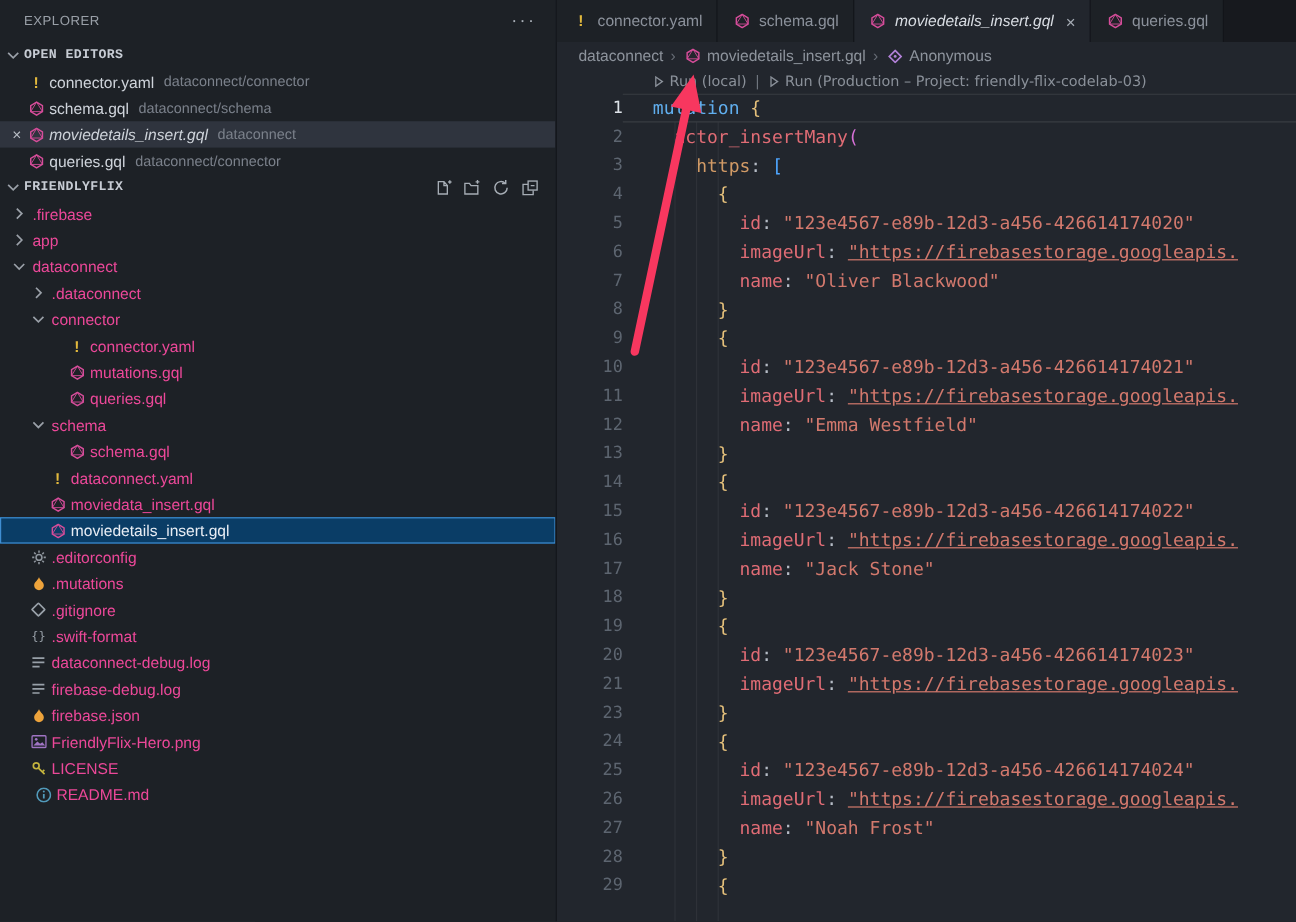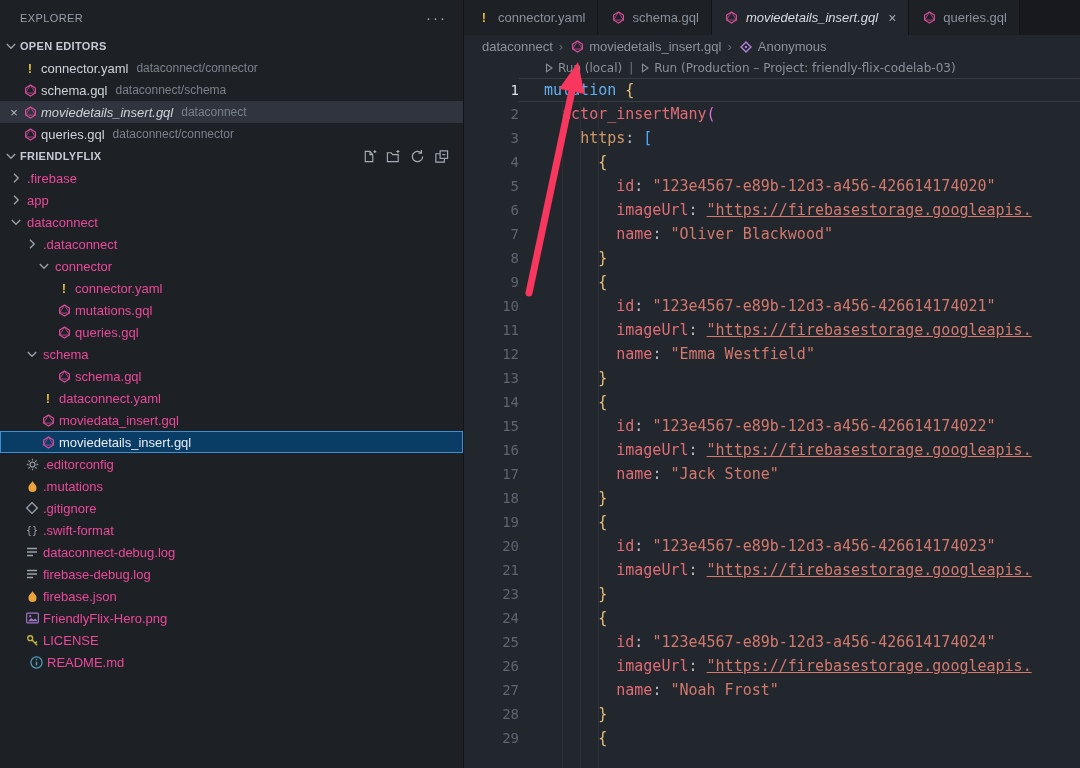--- a/index.html
+++ b/index.html
@@ -22,21 +22,21 @@
     height: 35px; display: flex; align-items: center;
     justify-content: space-between; padding: 0 16px 0 20px;
   }
   .sb-title { font-size: 11px; letter-spacing: .4px; color: #9aa0a8; }
   .sb-more { font-size: 15px; letter-spacing: 2px; color: #aab0b8; cursor: pointer; line-height: 10px; }
   .section-header {
     height: 22px; display: flex; align-items: center;
     font-size: 11px; font-weight: 700; color: #c7ccd4;
     letter-spacing: .3px; padding-left: 3px;
   }
-  .hdr-label { margin-left: 1px; }
+  .hdr-label { margin-left: 1px; font-family: Liberation Mono, monospace; }
   .ws-actions { margin-left: auto; display: flex; align-items: center; gap: 9px; padding-right: 14px; }
   .ws-actions .act { display: flex; cursor: pointer; }
   .oe-row, .tree-row {
     height: 22px; display: flex; align-items: center;
     font-size: 13px; cursor: pointer; white-space: nowrap;
   }
   .oe-row { padding-left: 6px; }
   .oe-row .lead { width: 16px; flex: 0 0 16px; text-align: center; color: #b9bec6; font-size: 13px; }
   .oe-row.selected { background: #2f343e; }
   .fname { color: #ced3da; margin-left: 3px; }
@@ -229,21 +229,21 @@
           <span class="tree-label">dataconnect</span>
         </div>
         <div class="tree-row" style="padding-left:24px">
           <span class="tw">
             <svg width="16" height="16" viewBox="0 0 16 16">
               <path d="M6 3.8 10.2 8 6 12.2" fill="none" stroke="#9aa0a8" stroke-width="1.4"></path>
             </svg>
           </span>
           <span class="tree-label">.dataconnect</span>
         </div>
-        <div class="tree-row" style="padding-left:36px">
+        <div class="tree-row" style="padding-left:24px">
           <span class="tw">
             <svg width="16" height="16" viewBox="0 0 16 16">
               <path d="M3.8 6 8 10.2 12.2 6" fill="none" stroke="#9aa0a8" stroke-width="1.4"></path>
             </svg>
           </span>
           <span class="tree-label">connector</span>
         </div>
         <div class="tree-row" style="padding-left:40px">
           <span class="tw"></span>
           <span class="ficon warn-ic" style="color:#e2b93d">!</span>

